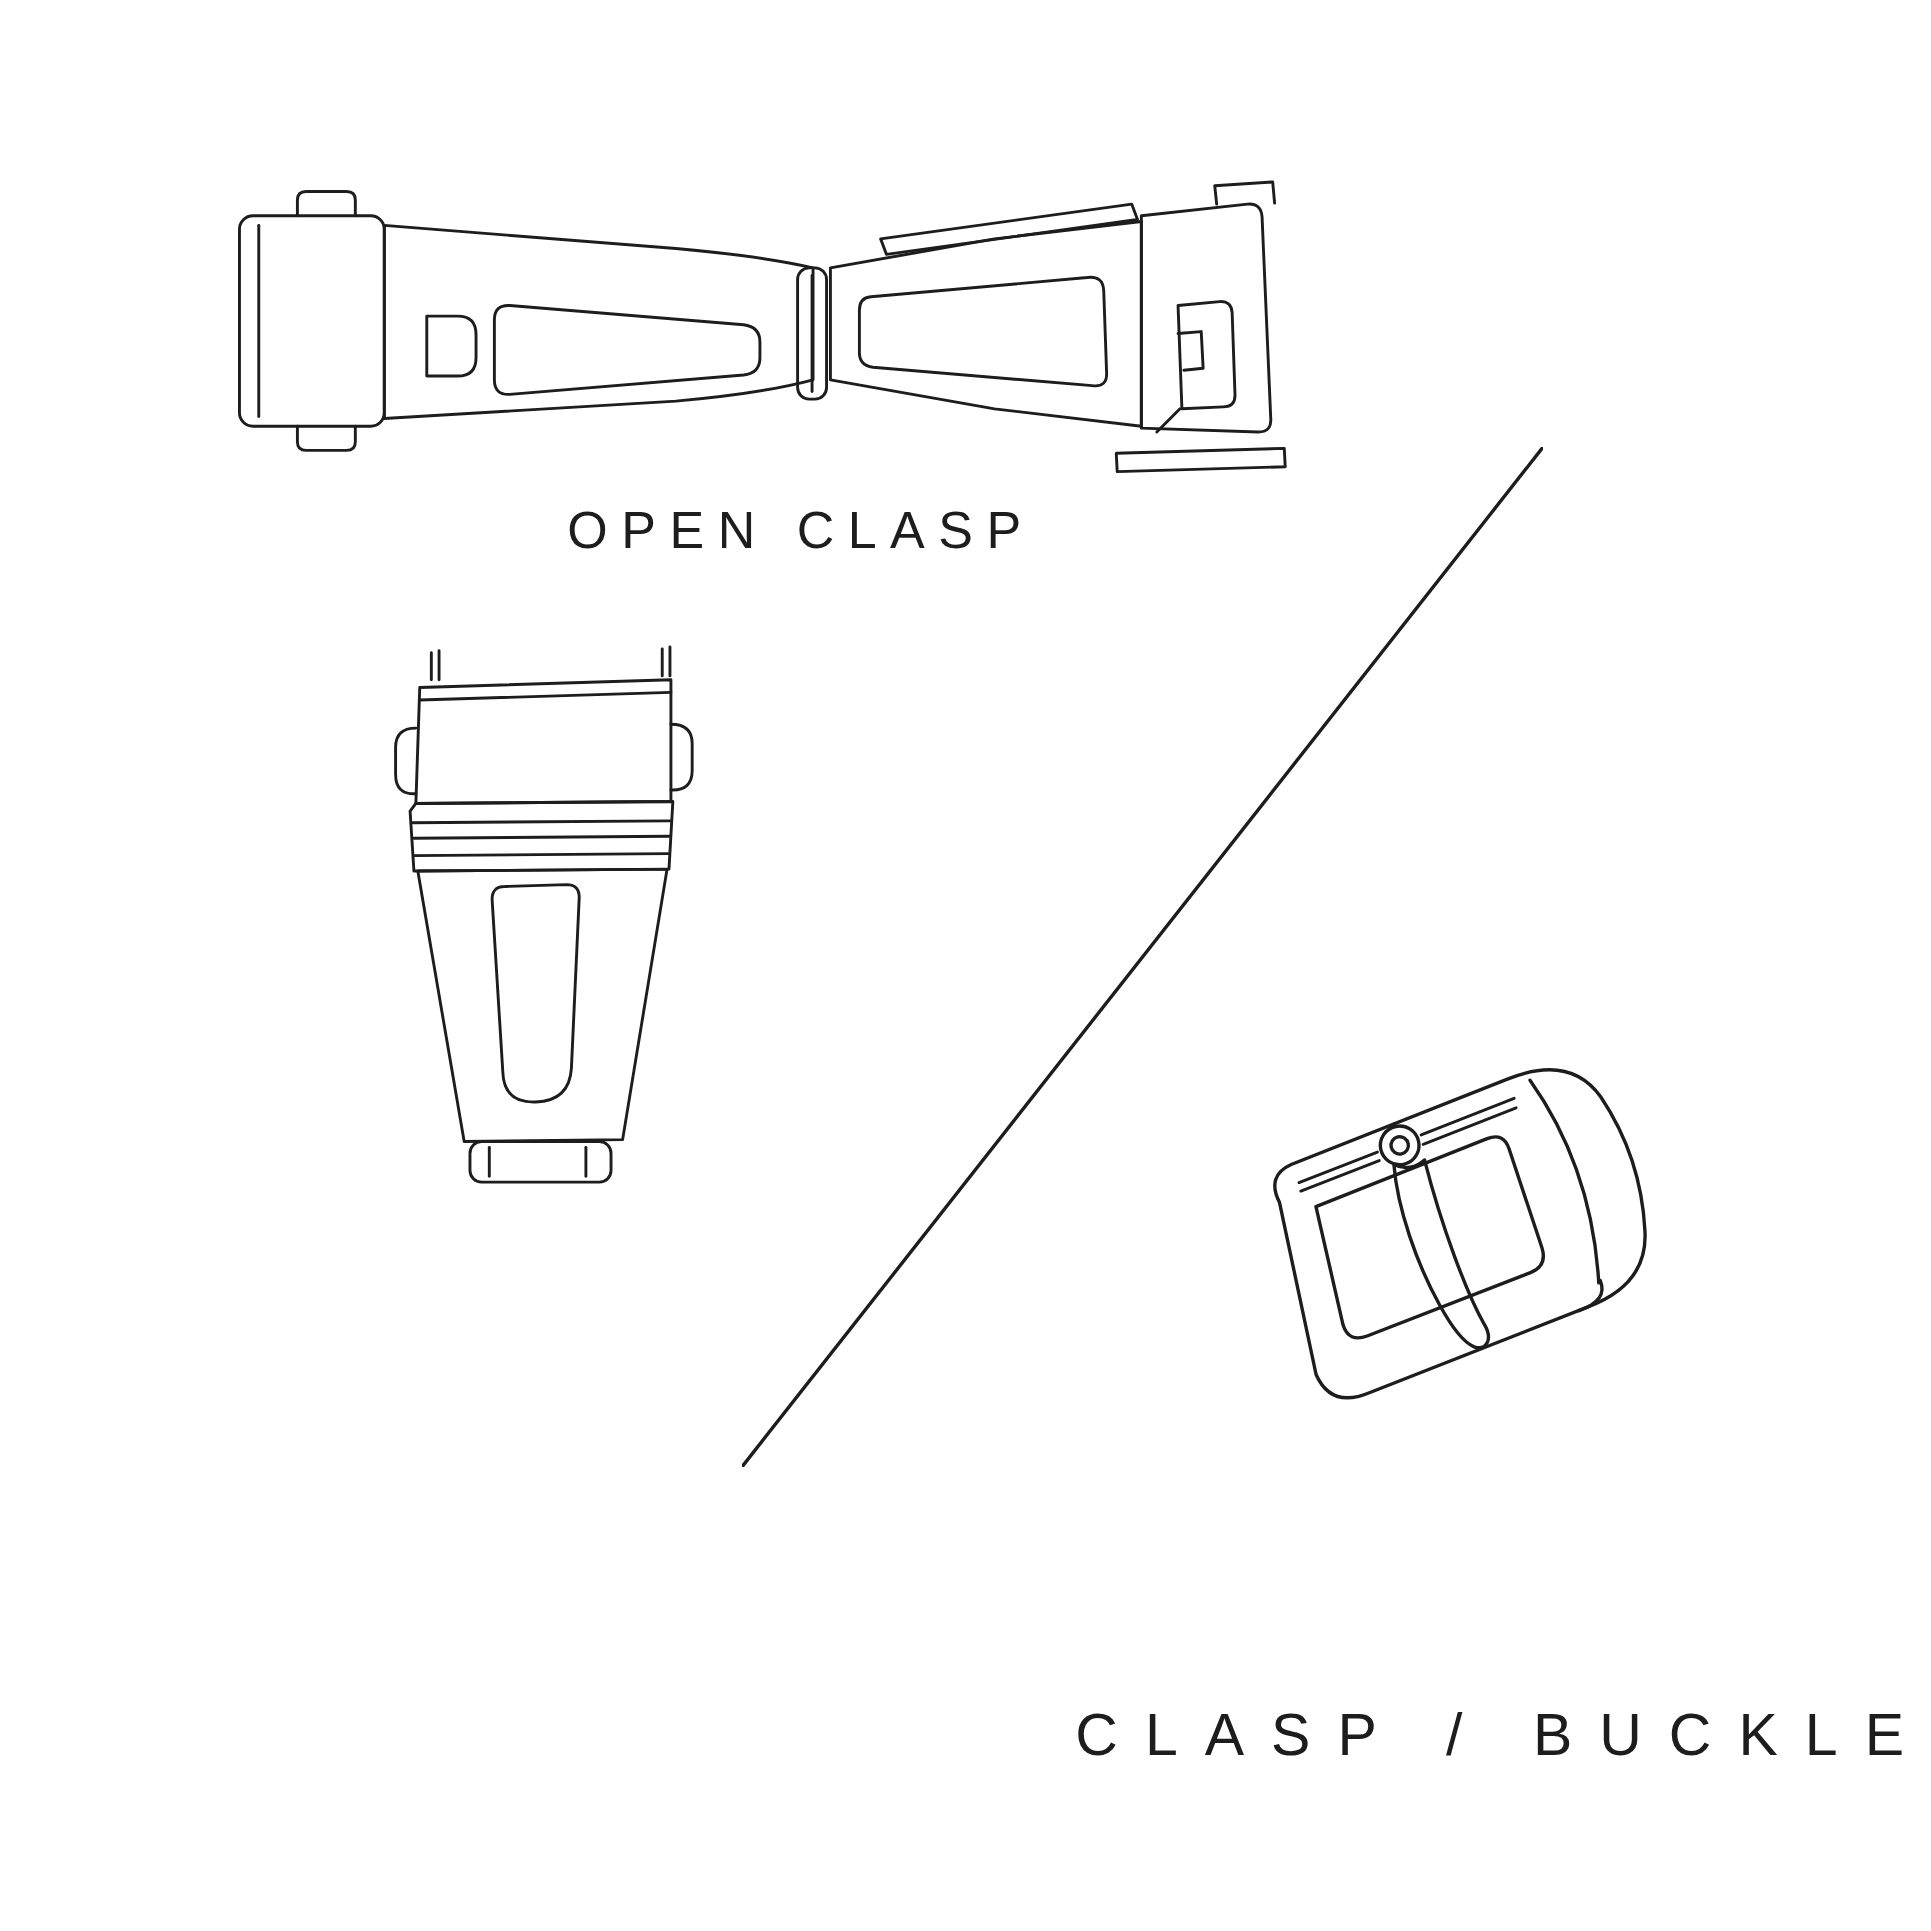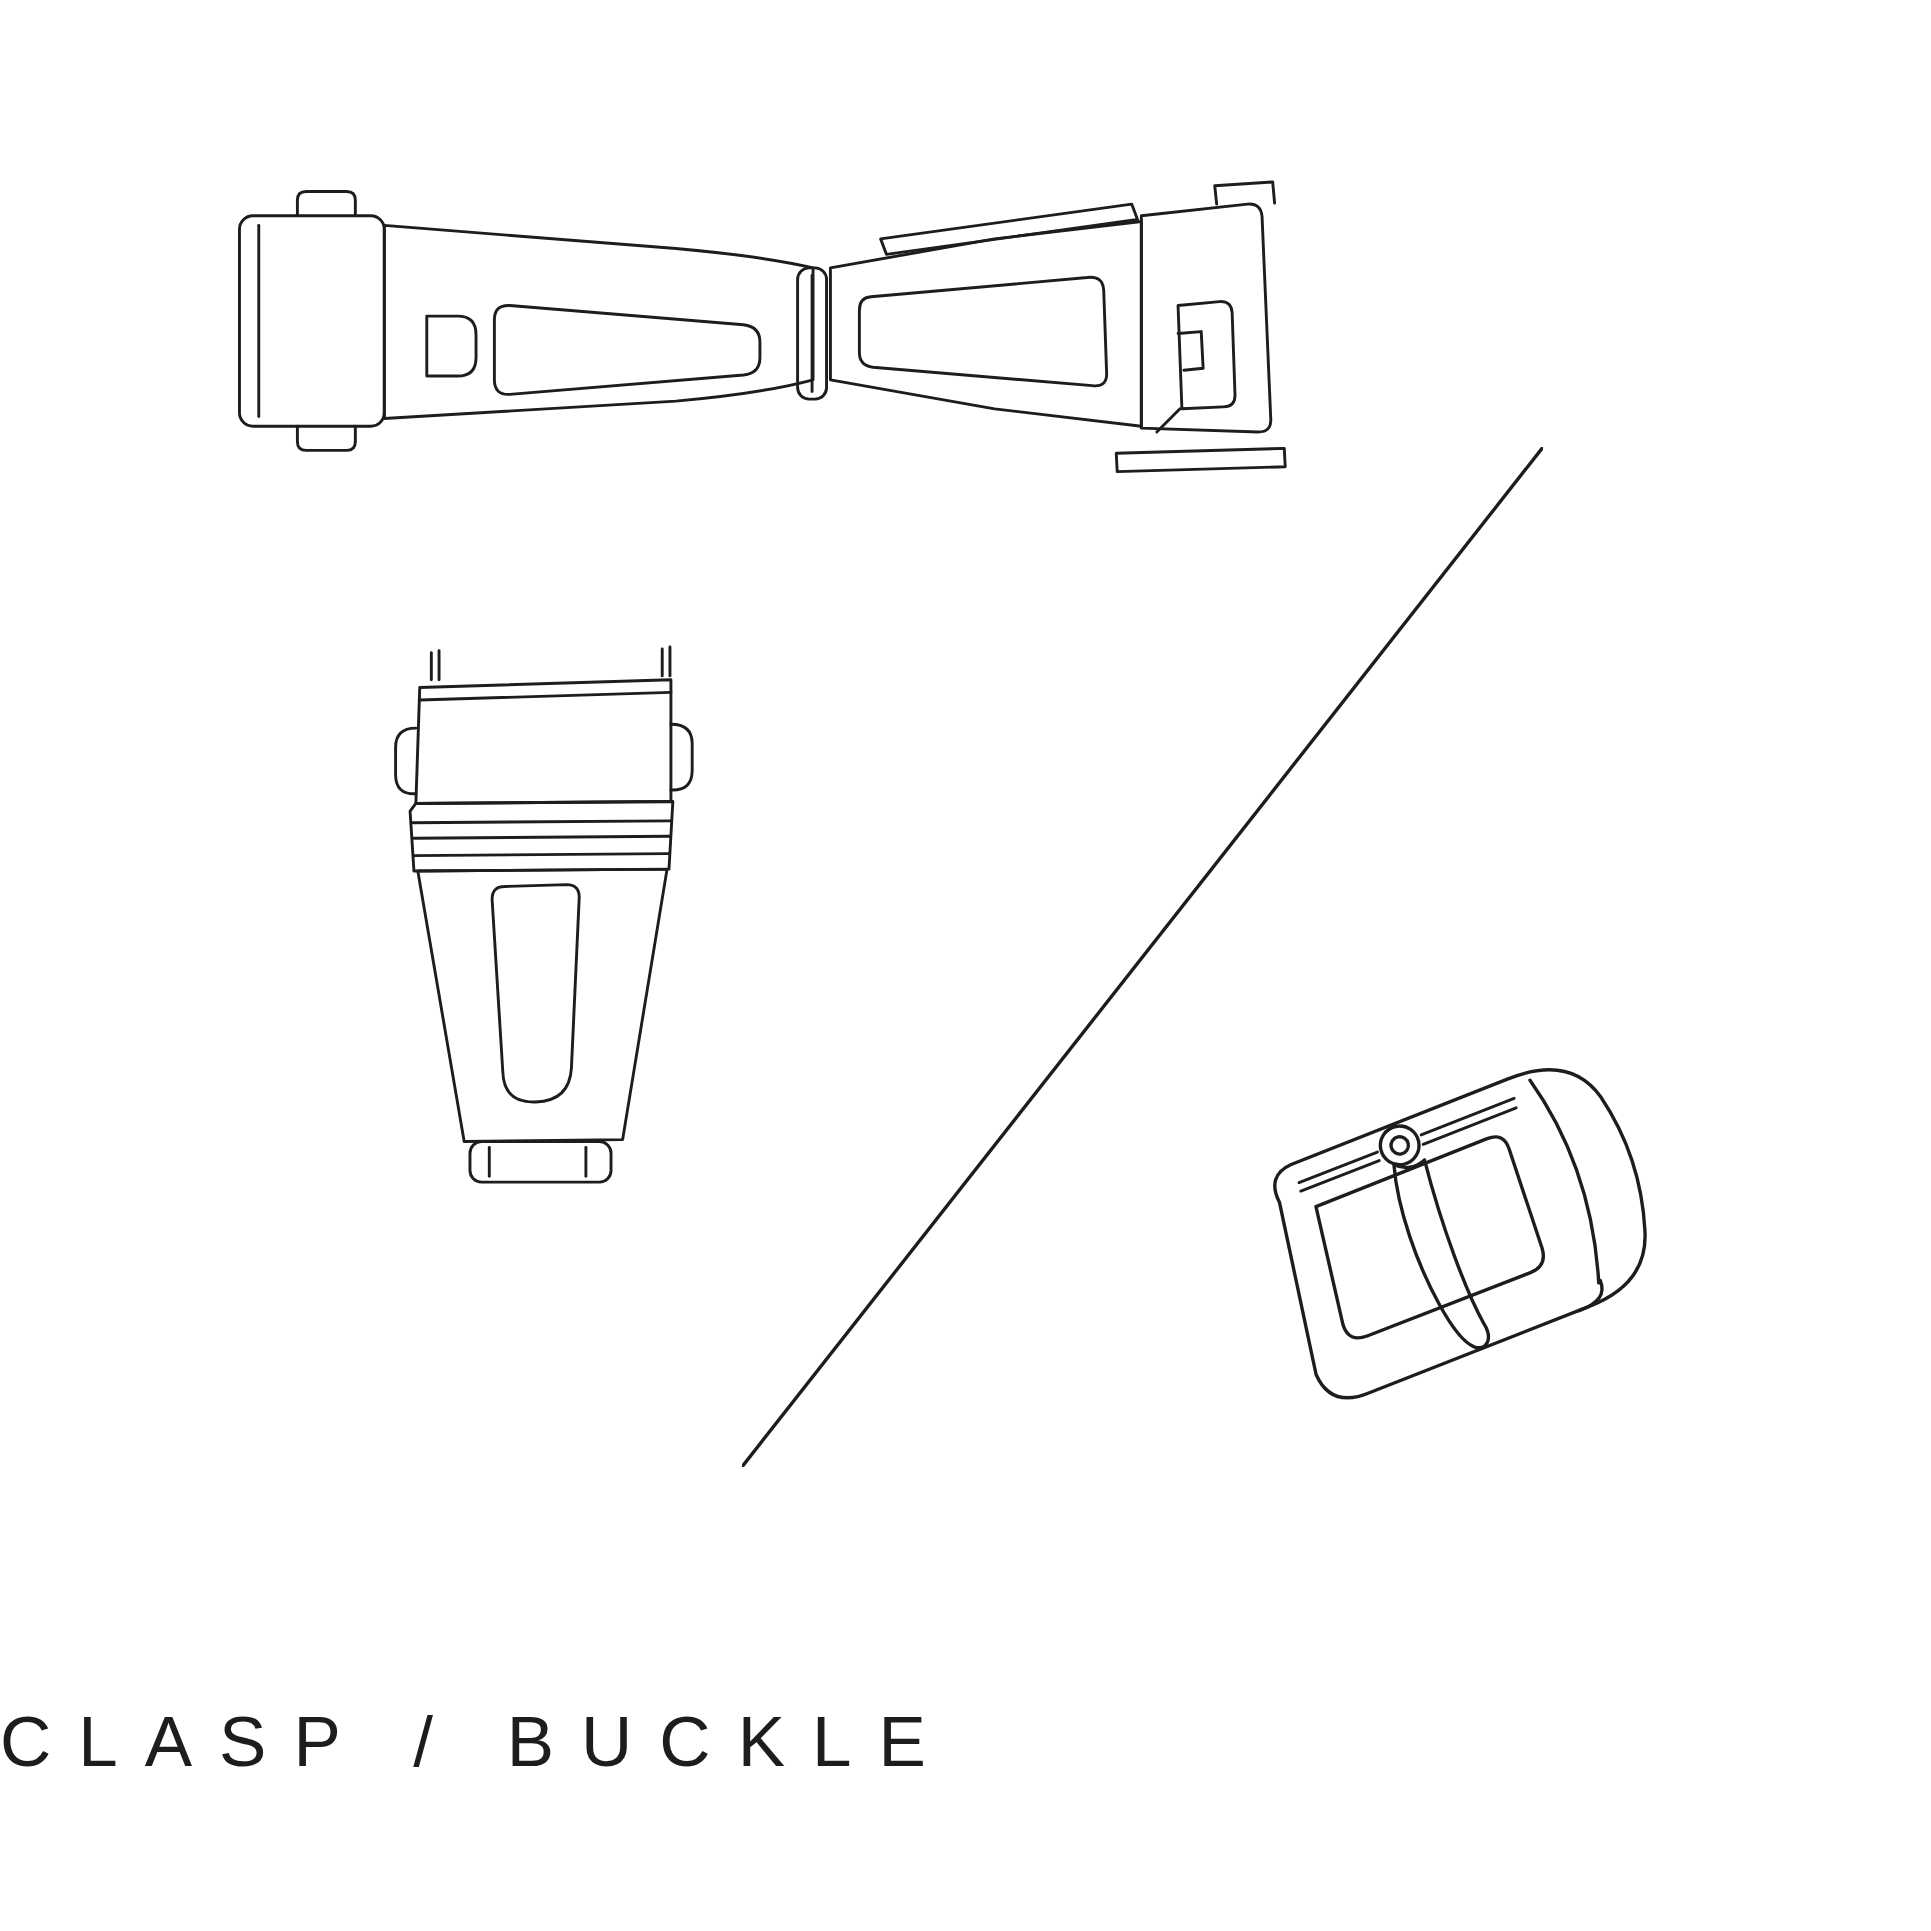--- a/index.html
+++ b/index.html
@@ -27,22 +27,22 @@
     letter-spacing: 13.5px;
     font-weight: 400;
     color: var(--text);
     white-space: nowrap;
   }
   .title {
     position: absolute;
     left: 0;
     top: 1701px;
     width: 1931px;
-    text-align: left;
-    font-size: 71px;
+    text-align: right;
+    font-size: 59px;
     letter-spacing: 27px;
     font-weight: 400;
     color: var(--text);
     white-space: nowrap;
   }
 </style>
 </head>
 <body>
 
 <div class="canvas">
@@ -75,20 +75,21 @@
           <path d="M1030,26 L1028,7 L1088,3 L1090,25"></path>
           <path d="M990,131 L1033,127 Q1045,126 1046,138 L1049,224 Q1049,236 1037,236 L994,238 Z"></path>
           <path d="M990,160 L1014,158 L1016,196 L996,198"></path>
           <path d="M992,238 L968,262"></path>
           <path d="M926,284 L1100,279 L1101,298 L927,303 Z"></path>
         </g>
       </g>
     </svg>
   </div>
 
+  <div class="caption" style="left:415px; top:500px; width:772px;">OPEN CLASP</div>
 
   <div class="fig" style="left:381px; top:645px; width:319px; height:541px;">
     <svg viewBox="0 0 330 560">
       <g fill="none" stroke="currentColor" stroke-width="3" stroke-linejoin="round" stroke-linecap="round">
         <g>
           <path d="M52,36 L52,8 M60,36 L60,6"></path>
           <path d="M291,32 L291,4 M299,32 L299,2"></path>
         </g>
         <g>
           <path d="M40,44 L300,36 L300,162 L36,164 Z"></path>

